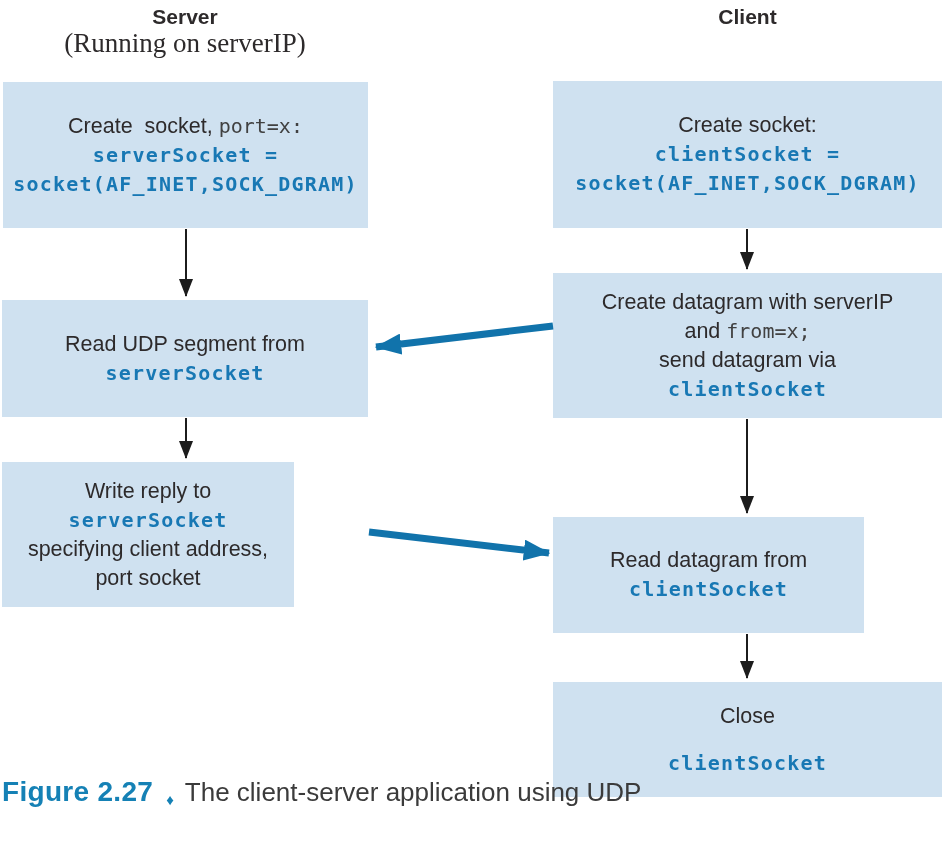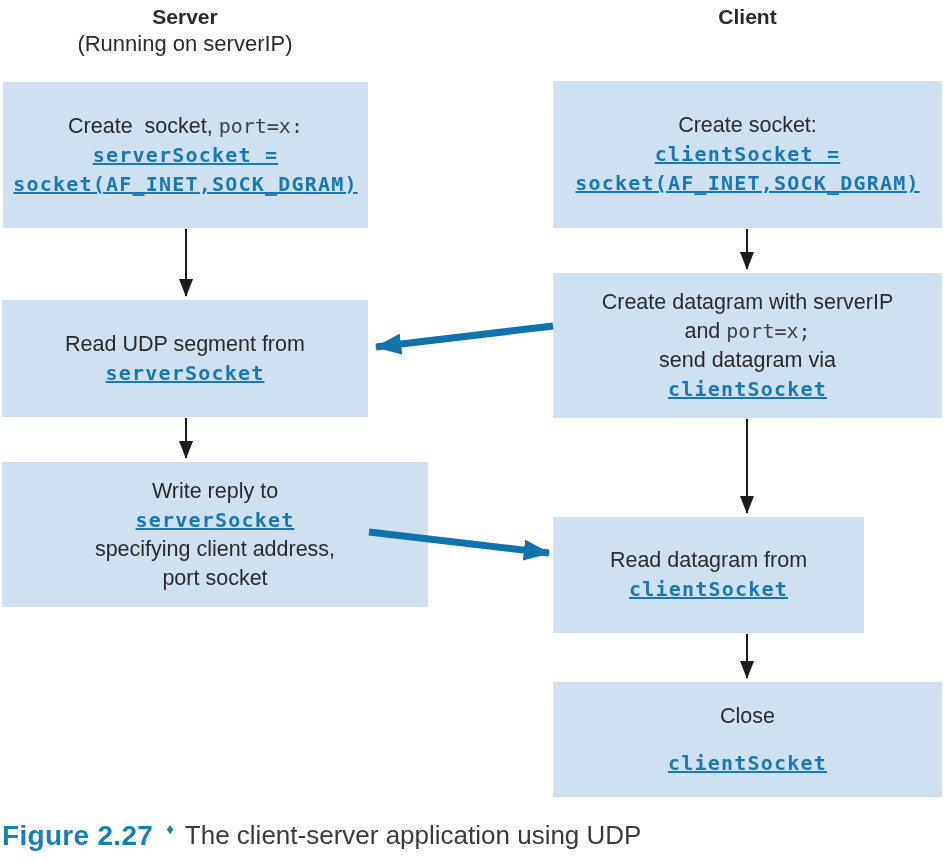--- a/index.html
+++ b/index.html
@@ -29,23 +29,24 @@
     z-index: 2;
   }
   .col-header .hdr-title {
     display: block;
     font-size: 21px;
     font-weight: bold;
     line-height: 27px;
   }
   .col-header .hdr-subtitle {
     display: block;
-    font-size: 22px;
+    font-size: 27px;
     font-weight: normal;
     line-height: 27px;
+    font-family: Liberation Serif, serif;
   }
   .box {
     position: absolute;
     background: #cfe1f0;
     display: flex;
     flex-direction: column;
     justify-content: center;
     align-items: center;
     text-align: center;
     z-index: 1;
@@ -64,28 +65,27 @@
     white-space: pre-wrap;
   }
   .code {
     color: #1878b4;
     font-family: "DejaVu Sans Mono", "Liberation Mono", monospace;
     font-weight: bold;
     font-size: 20px;
     line-height: 29px;
     letter-spacing: 1.2px;
     white-space: pre-wrap;
-    text-decoration: underline;
   }
   .caption {
     position: absolute;
     left: 2px;
-    top: 820px;
+    top: 776px;
     display: flex;
-    align-items: flex-start;
+    align-items: flex-end;
     z-index: 2;
   }
   .caption-label {
     color: #1581b5;
     font-weight: bold;
     font-size: 28px;
     letter-spacing: 0.3px;
   }
   .caption-diamond {
     color: #1581b5;
@@ -117,37 +117,37 @@
     </div>
     <div class="code">serverSocket =</div>
     <div class="code">socket(AF_INET,SOCK_DGRAM)</div>
   </div>
 
   <div class="box" style="left:2px; top:300px; width:366px; height:117px;">
     <div class="t">Read UDP segment from</div>
     <div class="code">serverSocket</div>
   </div>
 
-  <div class="box" style="left:2px; top:462px; width:426px; height:145px;">
+  <div class="box" style="left:2px; top:462px; width:292px; height:145px;">
     <div class="t">Write reply to</div>
     <div class="code">serverSocket</div>
     <div class="t">specifying client address,</div>
     <div class="t">port socket</div>
   </div>
 
   <div class="box" style="left:553px; top:81px; width:389px; height:147px;">
     <div class="t">Create socket:</div>
     <div class="code">clientSocket =</div>
     <div class="code">socket(AF_INET,SOCK_DGRAM)</div>
   </div>
 
   <div class="box" style="left:553px; top:273px; width:389px; height:145px;text-align:right;">
     <div class="t">Create datagram with serverIP</div>
     <div>
-      <span class="t">and </span><span class="mono-dark">port=x;</span>
+      <span class="t">and </span><span class="mono-dark">from=x;</span>
     </div>
     <div class="t">send datagram via</div>
     <div class="code">clientSocket</div>
   </div>
 
   <div class="box" style="left:553px; top:517px; width:311px; height:116px;">
     <div class="t">Read datagram from</div>
     <div class="code">clientSocket</div>
   </div>
 

